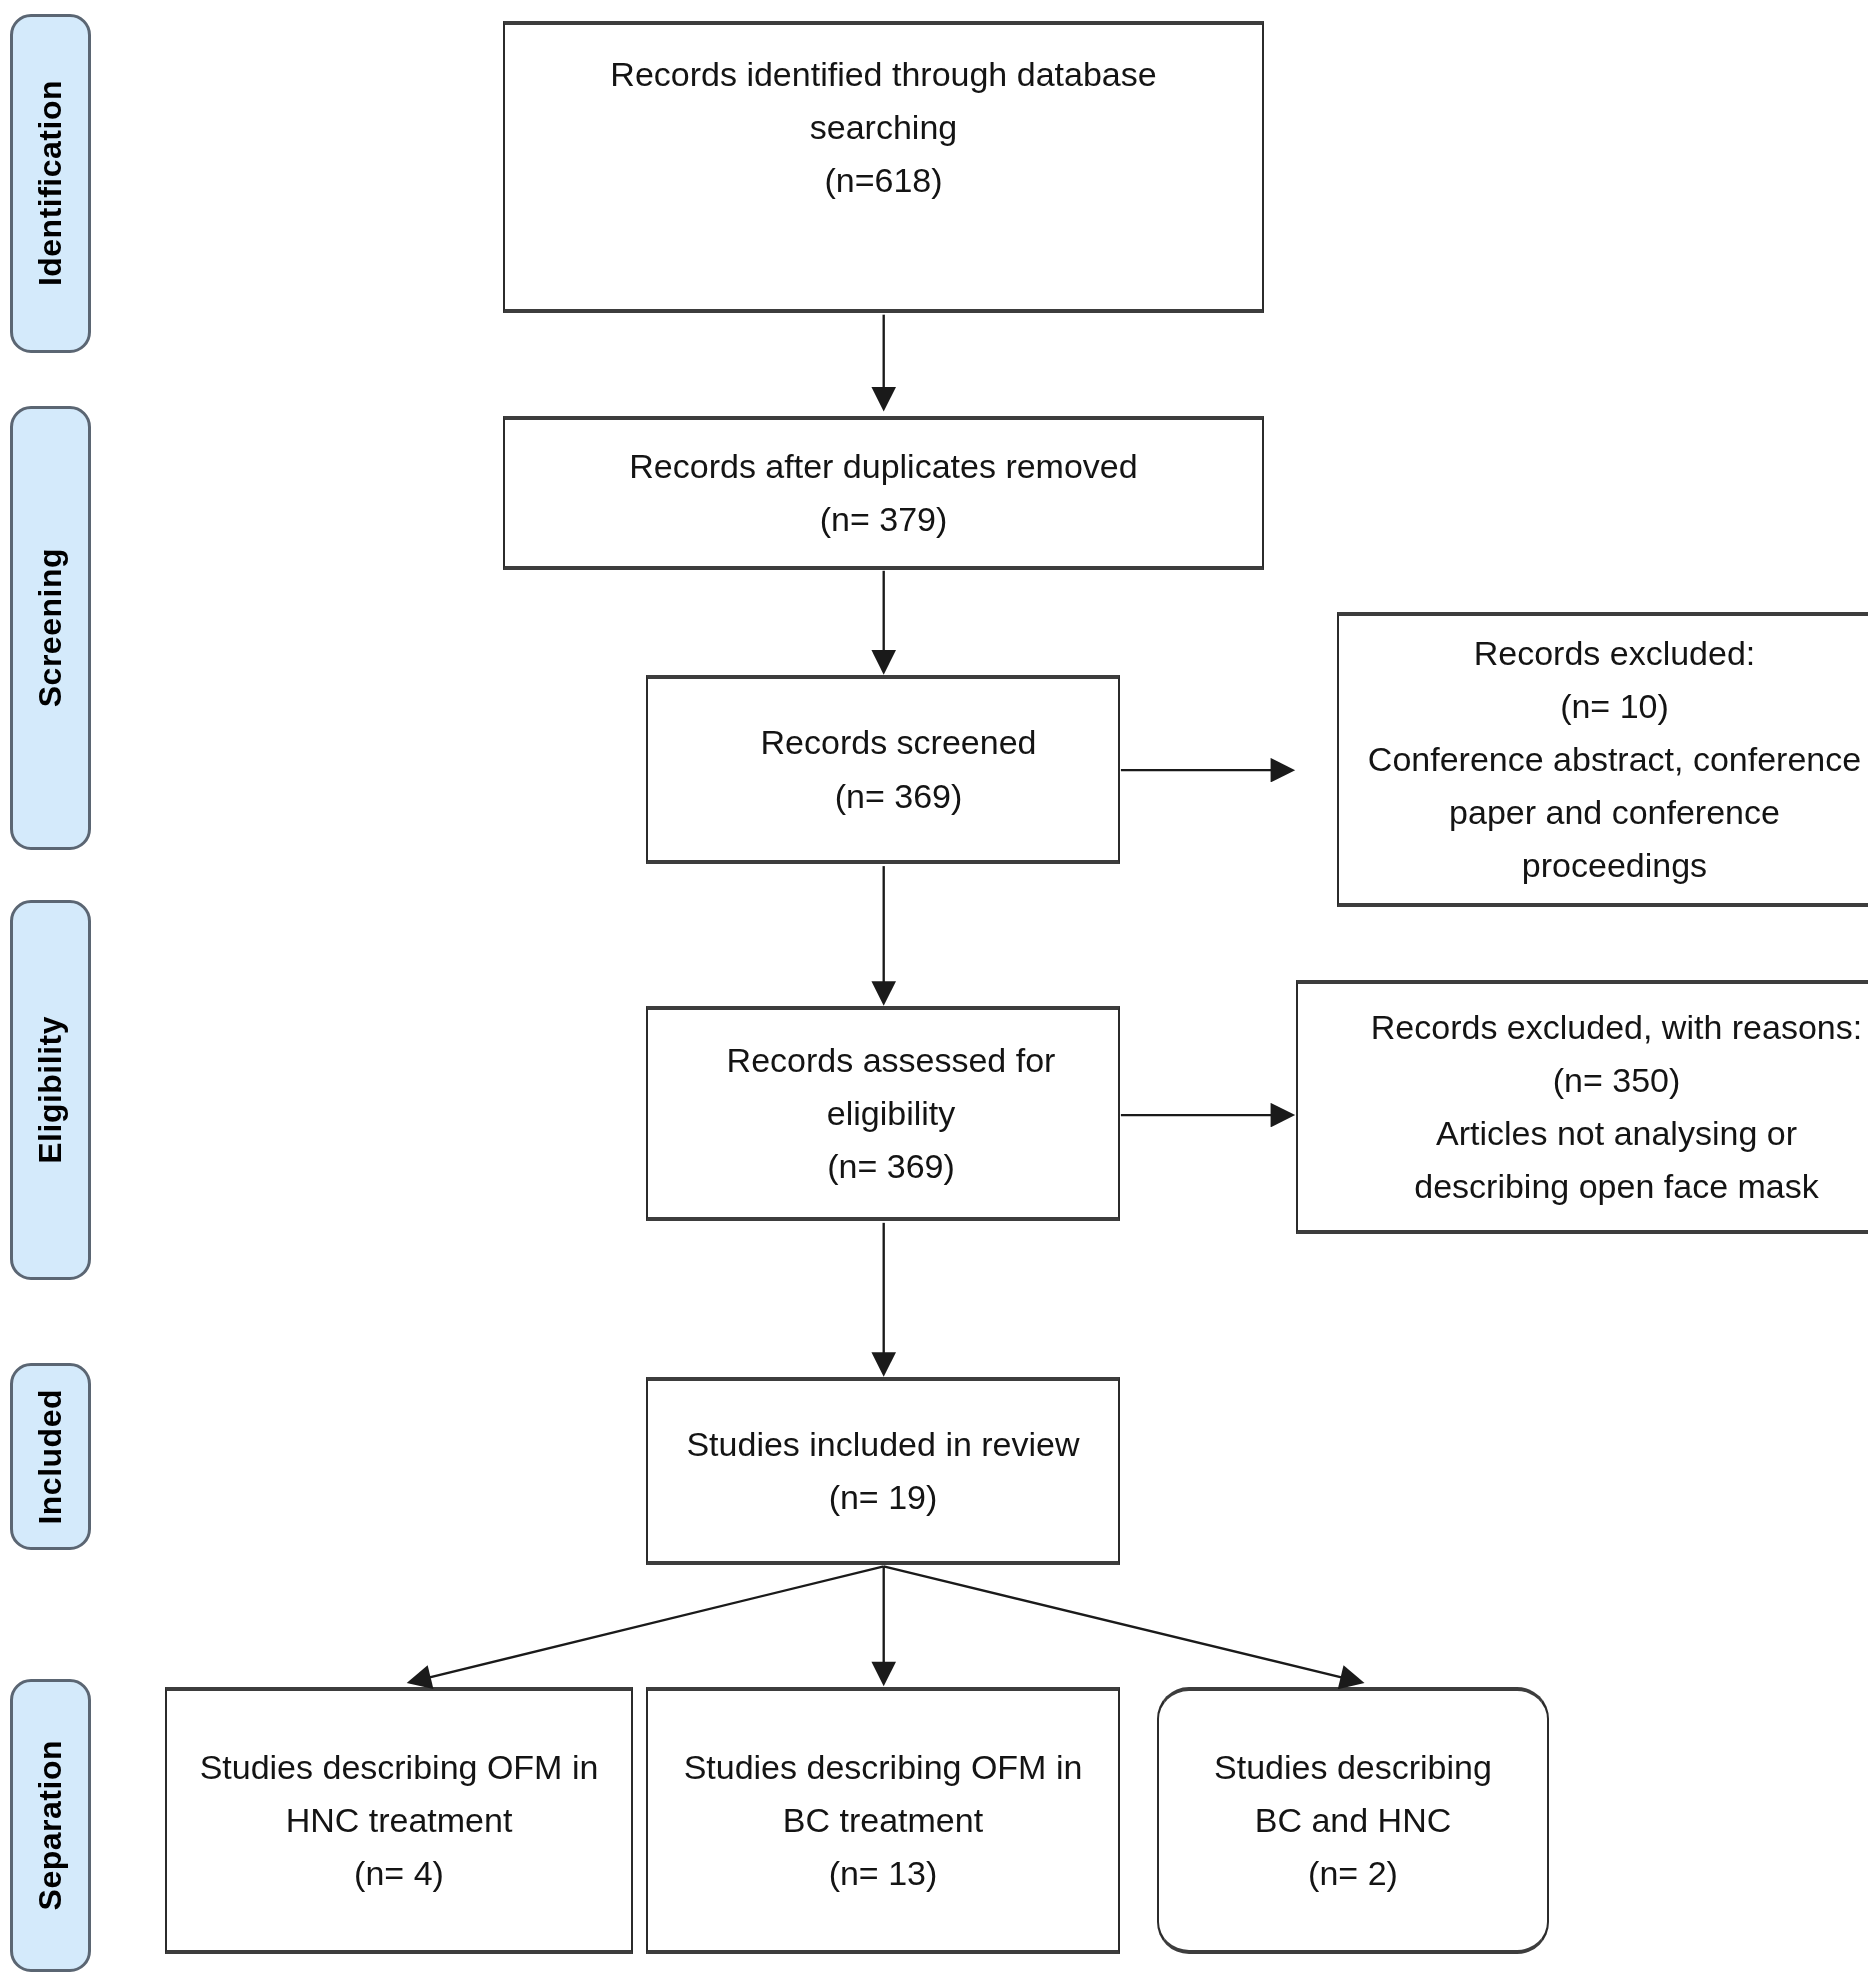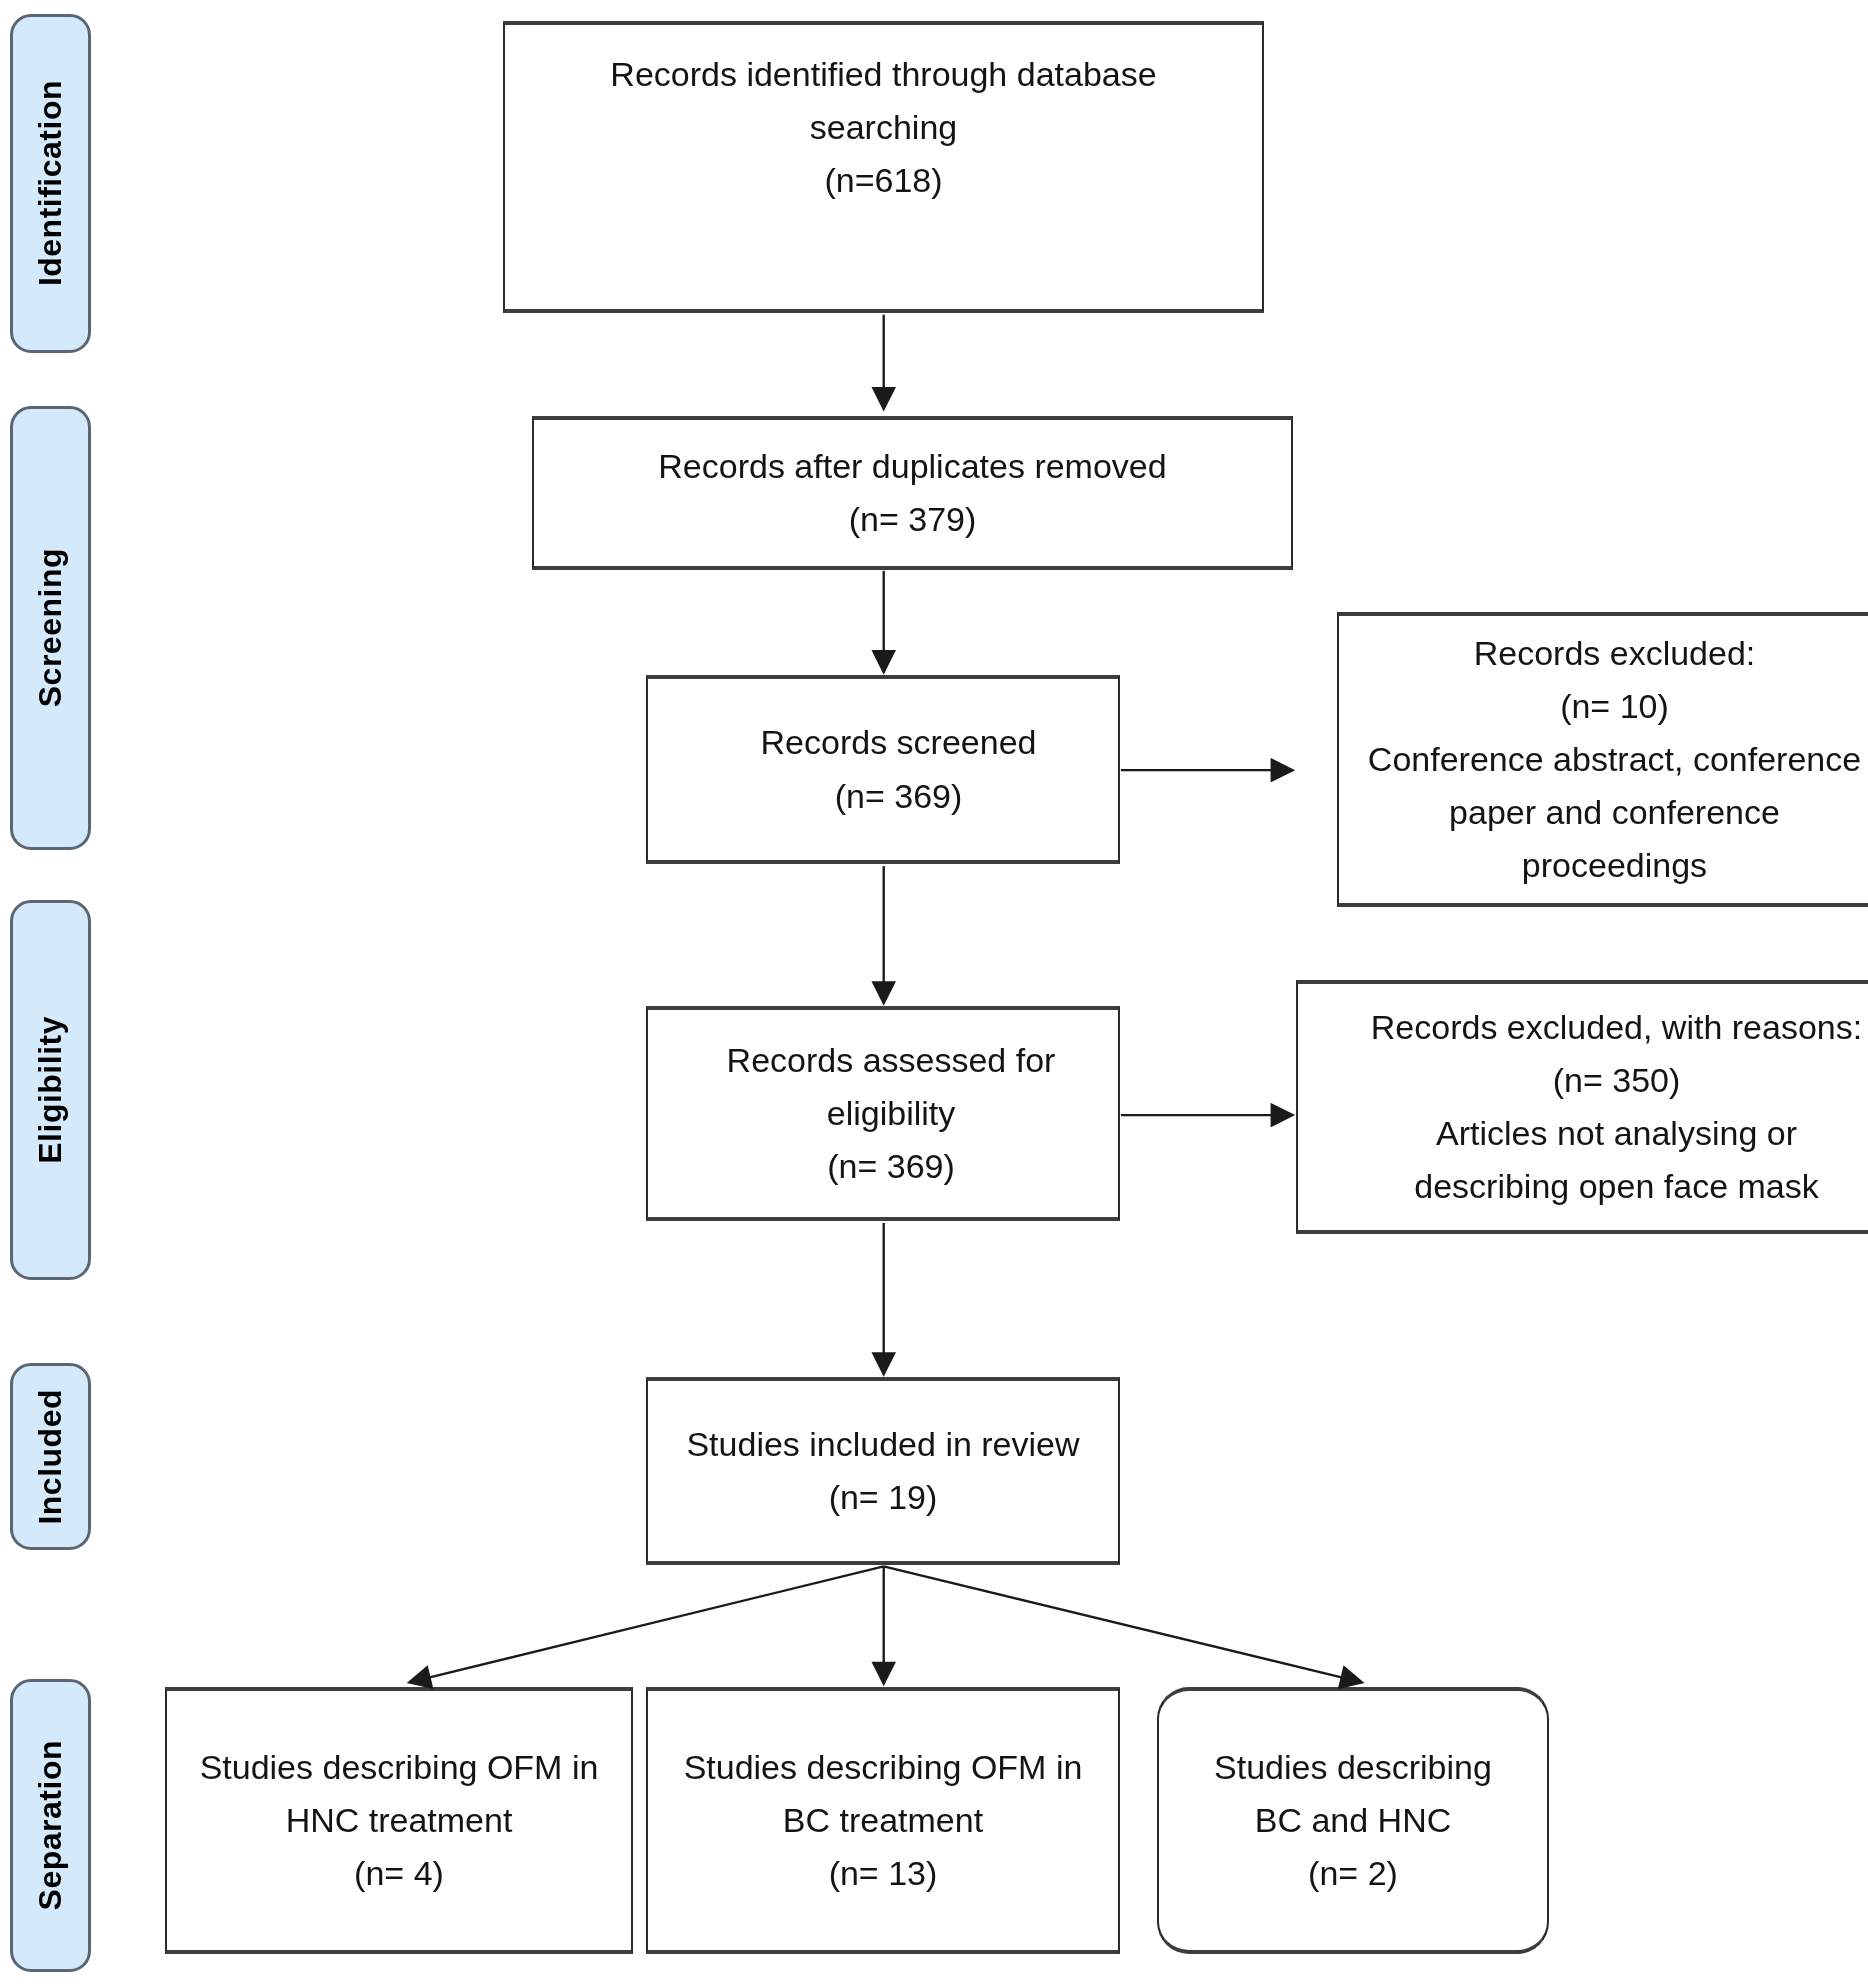--- a/index.html
+++ b/index.html
@@ -55,21 +55,21 @@
     display:flex;align-items:center;justify-content:center;
     text-align:center;
   }
   .btext{
     font-size:34px;
     line-height:1.56;
     color:var(--text);
     white-space:pre-line;
   }
   .b-identified{left:503px;top:21px;width:761px;height:292px;align-items:flex-start;padding-top:23px;}
-  .b-after-duplicates{left:503px;top:416px;width:761px;height:154px;margin-left:29px;}
+  .b-after-duplicates{left:503px;top:416px;width:761px;height:154px;}
   .b-screened{left:646px;top:675px;width:474px;height:189px;padding-left:31px;}
   .b-excluded-screened{left:1296px;top:612px;width:555px;height:295px;margin-left:41px;}
   .b-assessed{left:646px;top:1006px;width:474px;height:215px;padding-left:16px;}
   .b-excluded-assessed{left:1296px;top:980px;width:641px;height:254px;}
   .b-included-review{left:646px;top:1377px;width:474px;height:188px;}
   .b-hnc{left:165px;top:1687px;width:468px;height:267px;}
   .b-bc{left:646px;top:1687px;width:474px;height:267px;}
   .b-bc-hnc{left:1157px;top:1687px;width:392px;height:267px;border-radius:32px;}
   
   svg.arrows{

